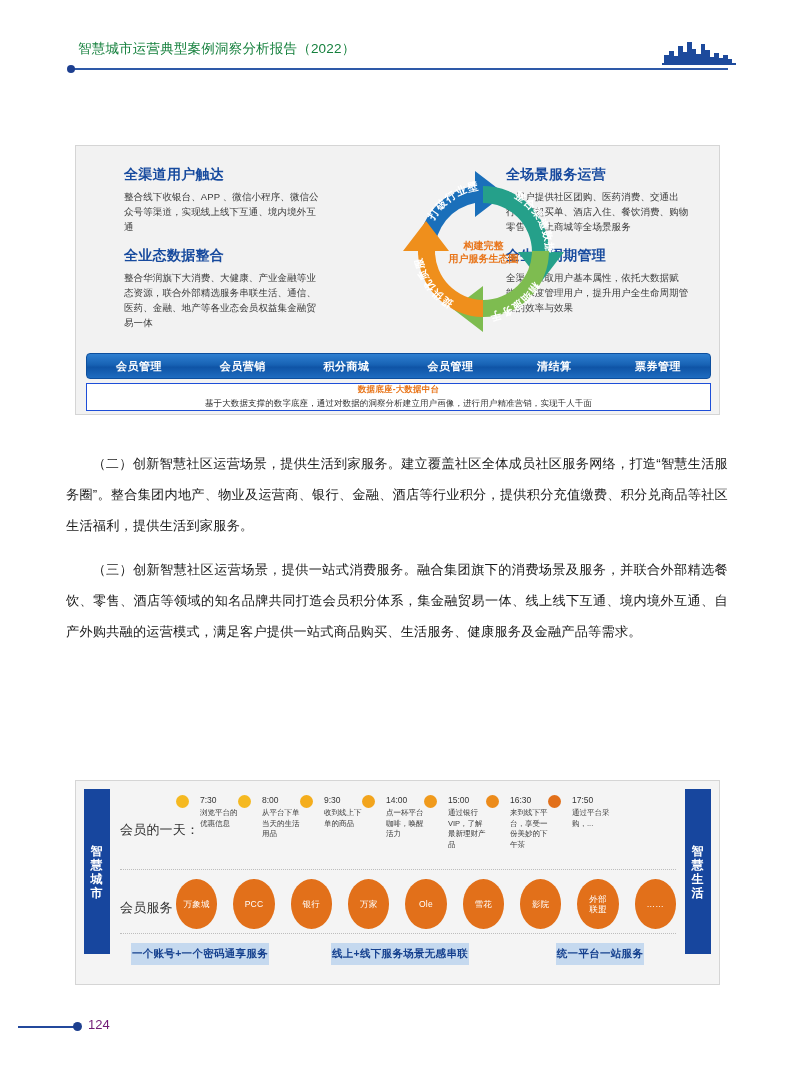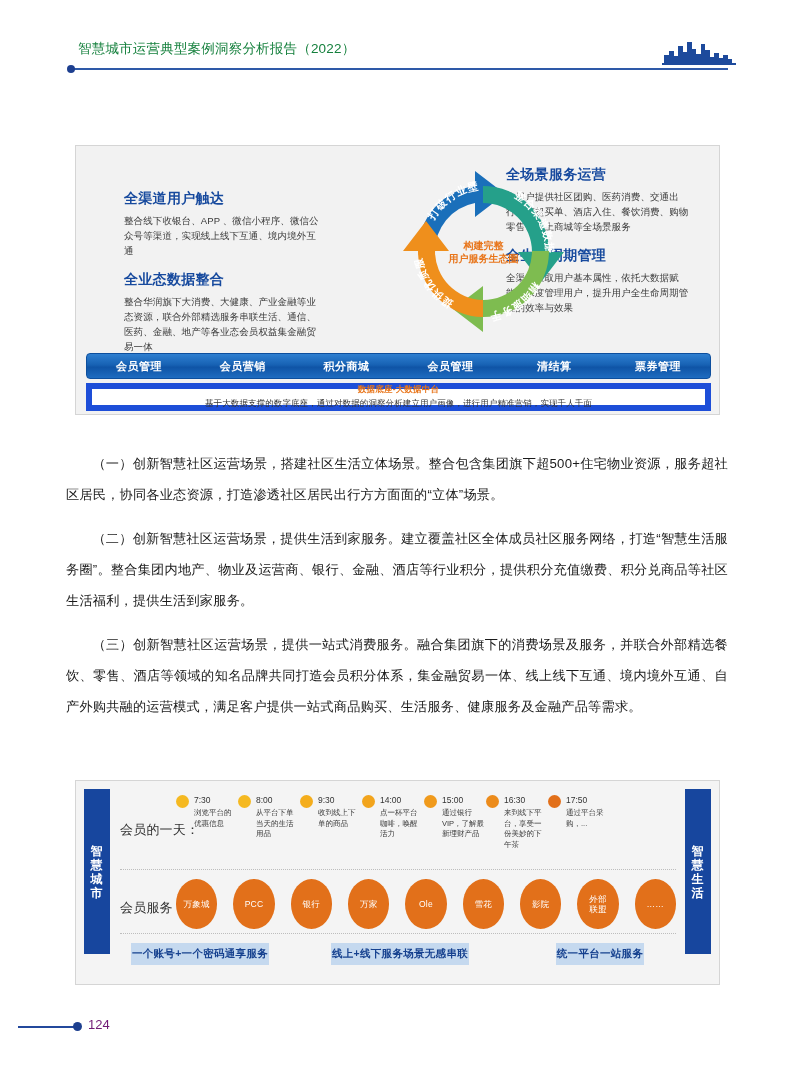--- a/index.html
+++ b/index.html
@@ -25,21 +25,21 @@
     position: absolute; left: 67px; top: 25px; width: 8px; height: 8px;
     border-radius: 50%; background: #1d3f8f;
   }
   .city-logo { position: absolute; right: 58px; top: -2px; width: 74px; height: 28px; }
 
   
   .fig1 {
     position: absolute; left: 75px; top: 145px; width: 645px; height: 270px;
     background: #f2f2f2; border: 1px solid #d5d5d5;
   }
-  .fig1-left { position: absolute; left: 48px; top: 20px; width: 200px; margin-top: 24px; }
+  .fig1-left { position: absolute; left: 48px; top: 20px; width: 200px; }
   .fig1-right { position: absolute; left: 430px; top: 20px; width: 185px; }
   .fig-h {
     font-size: 14px; font-weight: bold; color: #174a9e;
     letter-spacing: .3px; margin-bottom: 5px;
   }
   .fig-p {
     font-size: 9.5px; color: #3a3a3a; line-height: 15px; letter-spacing: .1px;
     margin-bottom: 13px;
   }
 
@@ -58,21 +58,21 @@
     border-radius: 4px;
     background: linear-gradient(180deg,#2f7fd0 0%, #1762b4 45%, #0f54a6 55%, #1e6cc0 100%);
     display: flex; align-items: center; border: 1px solid #0d4f9e;
   }
   .menubar-item {
     flex: 1; text-align: center; color: #ffffff; font-size: 11px;
     font-weight: bold; letter-spacing: .5px;
   }
   .datasheet {
     position: absolute; left: 10px; top: 237px; width: 625px; height: 28px;
-    background: #ffffff; border: 6px solid #1d4ed8;
+    background: #ffffff; border: 1px solid #1d4ed8;
     display: flex; flex-direction: column; align-items: center; justify-content: center;
   }
   .datasheet-title { font-size: 8.5px; font-weight: bold; color: #e8751a; letter-spacing: .2px; }
   .datasheet-sub { font-size: 8.5px; color: #333333; margin-top: 2px; letter-spacing: .1px; }
 
   
   .body-copy { position: absolute; left: 66px; top: 448px; width: 662px; }
   .para {
     font-size: 13.2px; color: #1a1a1a; line-height: 31px;
     text-align: justify; text-indent: 2em; margin-bottom: 13px;
@@ -95,21 +95,21 @@
   .vbar-right { right: 8px; }
 
   .row-label {
     position: absolute; font-size: 13px; color: #333333; letter-spacing: .2px;
   }
   .day-row { position: absolute; left: 100px; top: 14px; width: 495px; display: flex; }
   .day-item { width: 62px; position: relative; }
   .sun {
     position: absolute; left: 0; top: 0; width: 13px; height: 13px; border-radius: 50%;
   }
-  .day-txt { margin-left: 18px; }
+  .day-txt { margin-left: 24px; }
   .day-time { font-size: 8.5px; color: #333333; line-height: 11px; }
   .day-desc { font-size: 7.5px; color: #3a3a3a; line-height: 10.5px; margin-top: 2px; }
 
   .divider {
     position: absolute; left: 44px; width: 556px; height: 0;
     border-top: 1px dotted #bdbdbd;
   }
 
   .svc-row { position: absolute; left: 100px; top: 98px; width: 500px; display: flex; gap: 16px; }
   .svc-circle {
@@ -234,21 +234,20 @@
       <div class="menubar-item">票券管理</div>
     </div>
 
     <div class="datasheet">
       <div class="datasheet-title">数据底座-大数据中台</div>
       <div class="datasheet-sub">基于大数据支撑的数字底座，通过对数据的洞察分析建立用户画像，进行用户精准营销，实现千人千面</div>
     </div>
   </div>
 
   <div class="body-copy">
-    <p class="para">（一）创新智慧社区运营场景，搭建社区生活立体场景。整合包含集团旗下超500+住宅物业资源，服务超社区居民，协同各业态资源，打造渗透社区居民出行方方面面的“立体”场景。</p>
     <p class="para">（二）创新智慧社区运营场景，提供生活到家服务。建立覆盖社区全体成员社区服务网络，打造“智慧生活服务圈”。整合集团内地产、物业及运营商、银行、金融、酒店等行业积分，提供积分充值缴费、积分兑商品等社区生活福利，提供生活到家服务。</p>
     <p class="para">（三）创新智慧社区运营场景，提供一站式消费服务。融合集团旗下的消费场景及服务，并联合外部精选餐饮、零售、酒店等领域的知名品牌共同打造会员积分体系，集金融贸易一体、线上线下互通、境内境外互通、自产外购共融的运营模式，满足客户提供一站式商品购买、生活服务、健康服务及金融产品等需求。</p>
   </div>
 
   <div class="fig2">
 
     <div class="vbar vbar-left">
       <span>智</span>
       <span>慧</span>
       <span>城</span>

